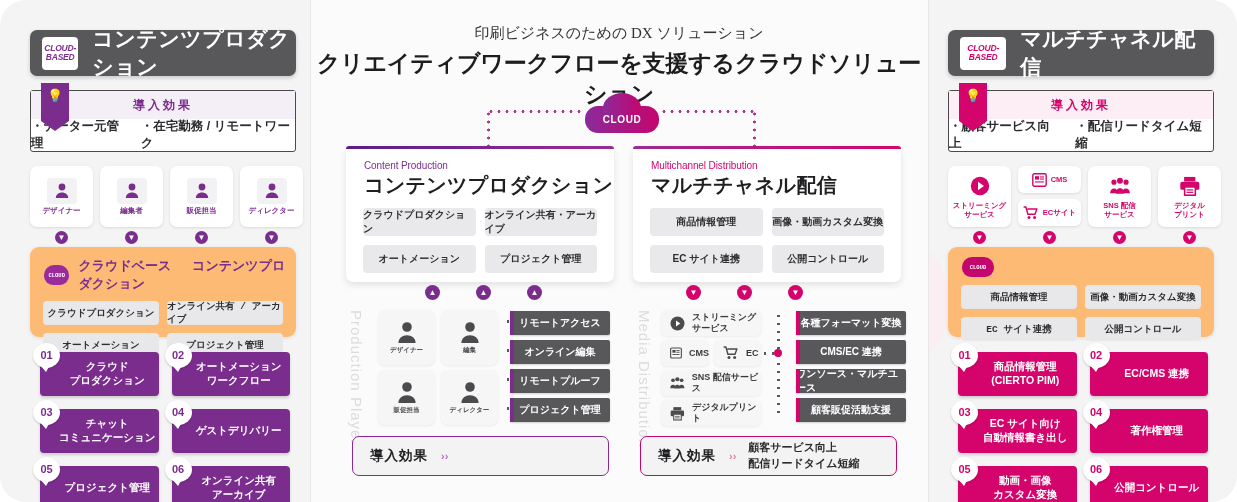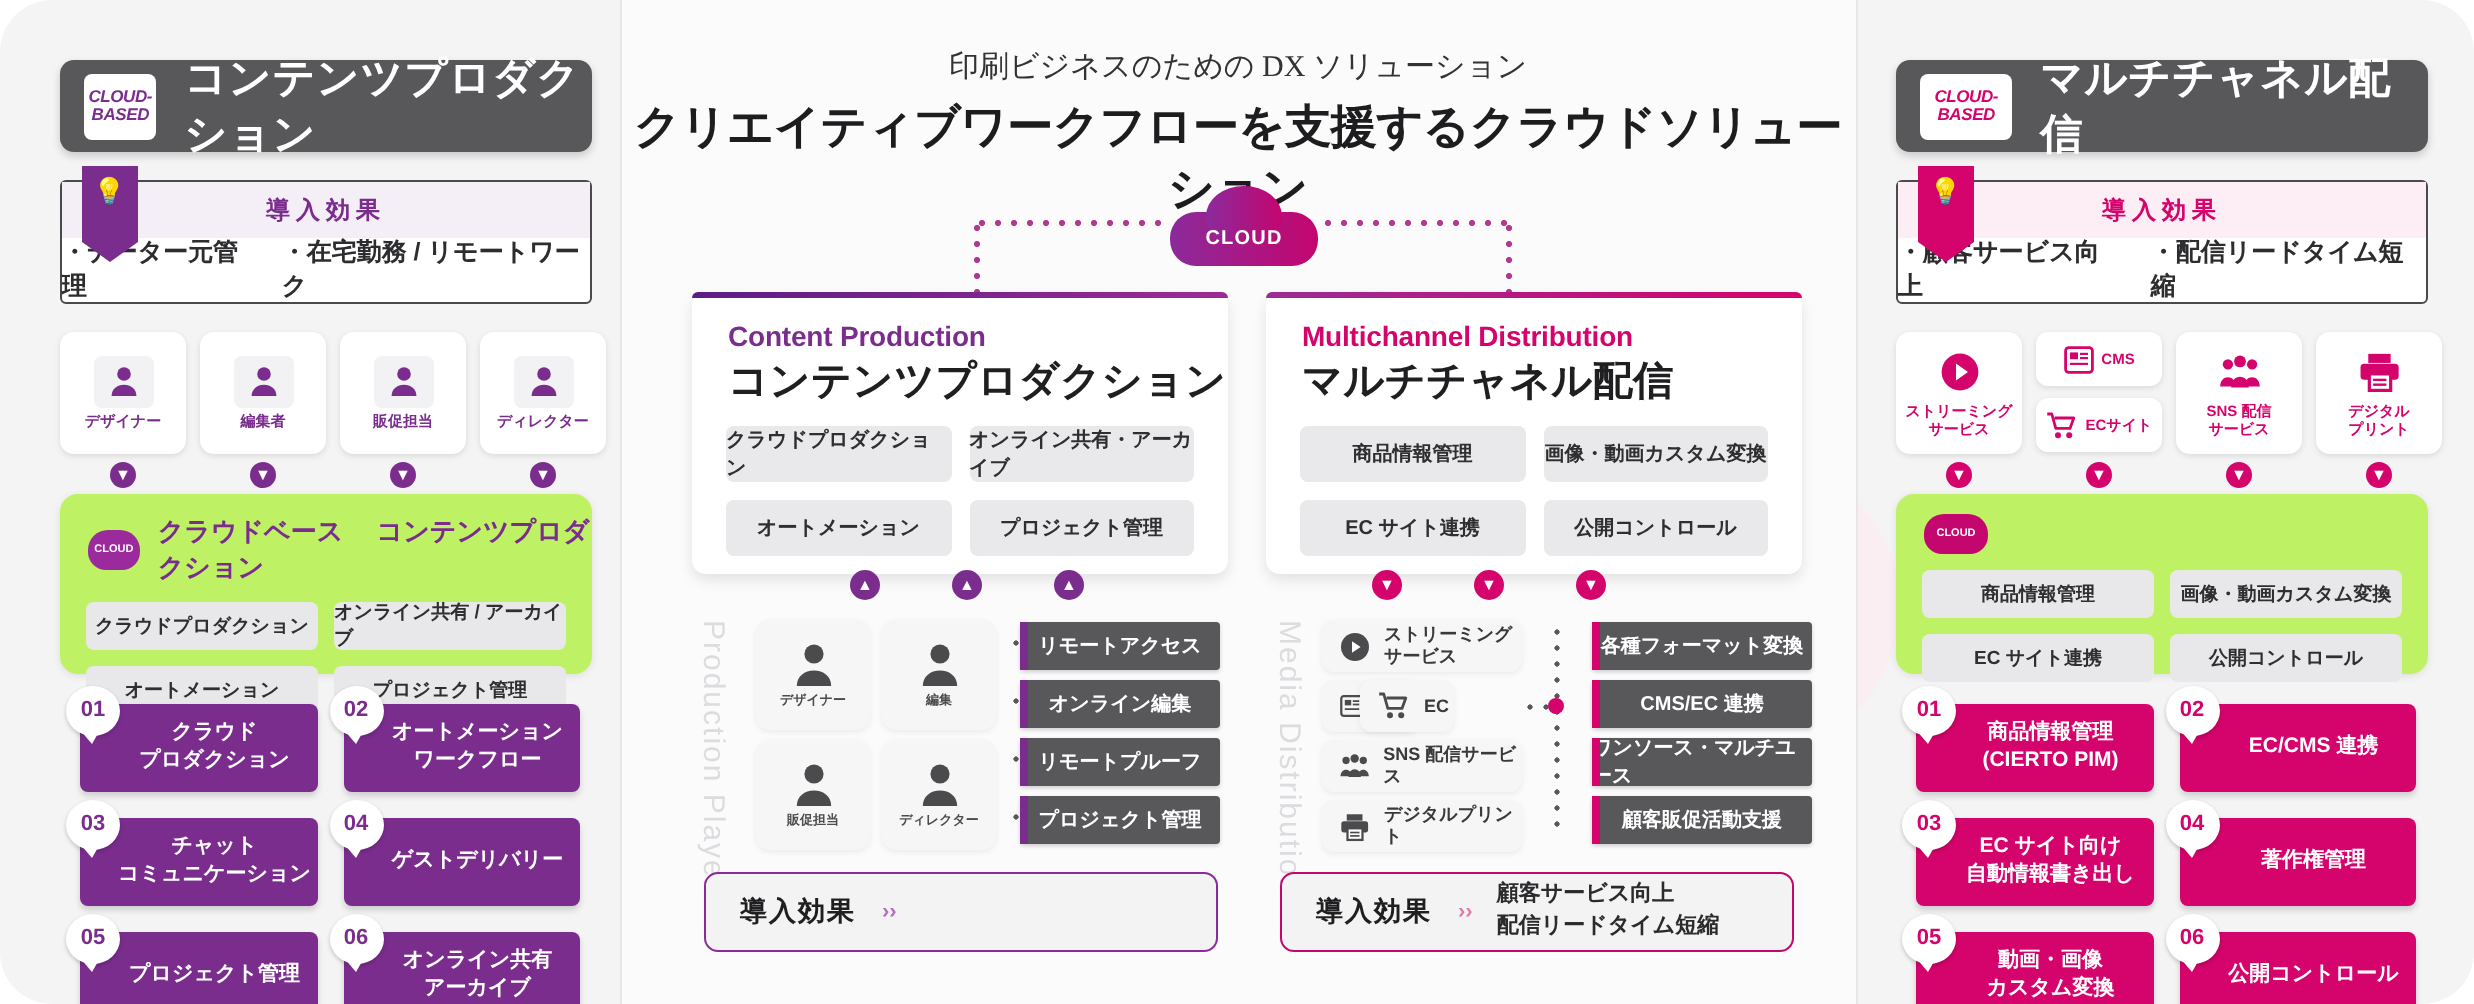--- a/index.html
+++ b/index.html
@@ -54,21 +54,21 @@
   .tile2{width:63px;display:flex;flex-direction:column;gap:6px;}
   .tileS{height:27px;background:#fff;border-radius:6px;box-shadow:0 1px 3px rgba(0,0,0,.11);
     display:flex;align-items:center;justify-content:center;gap:4px;}
   .tileS .lbl{font-size:7.5px;font-weight:bold;}
 
   .chev{width:13px;height:13px;border-radius:50%;display:flex;align-items:center;justify-content:center;
         color:#fff;font-size:8px;line-height:1;}
   .chevrow{position:absolute;display:flex;}
 
   
-  .cbpanel{position:absolute;background:#bef264;border-radius:9px;box-shadow:0 1px 4px rgba(0,0,0,.09);}
+  .cbpanel{position:absolute;background:#fdba74;border-radius:9px;box-shadow:0 1px 4px rgba(0,0,0,.09);font-family:Liberation Mono, monospace;}
   .cbtitle{display:flex;align-items:center;gap:9px;padding:10px 0 8px 14px;}
   .cbmini{width:32px;height:20px;border-radius:10px 10px 9px 9px;display:flex;align-items:center;justify-content:center;
           color:#fff;font-size:5.5px;font-weight:bold;position:relative;}
   .cbmini:before{content:"";position:absolute;left:8px;top:-5px;width:15px;height:13px;border-radius:50%;}
   .cbtxt{font-size:13px;font-weight:bold;}
   .cbtxt em{font-style:normal;margin-left:13px;}
   .chiprow{display:flex;gap:8px;padding:0 13px 8px;}
   .chip{flex:1;height:24px;background:#e8e8ea;border-radius:4px;display:flex;align-items:center;justify-content:center;
         font-size:9.5px;font-weight:bold;color:#2f2f31;}
 
@@ -96,21 +96,21 @@
           color:#fff;font-size:10px;font-weight:bold;letter-spacing:.6px;z-index:3;}
 
   .dotline{position:absolute;height:3px;background-image:radial-gradient(circle,#b3378f 1.4px,transparent 1.6px);
           background-size:8px 3px;background-repeat:repeat-x;}
   .dotvert{position:absolute;width:3px;background-image:radial-gradient(circle,#b3378f 1.4px,transparent 1.6px);
           background-size:3px 8px;background-repeat:repeat-y;}
 
   
   .maincard{position:absolute;width:268px;background:#fff;border-radius:7px;box-shadow:0 3px 7px rgba(0,0,0,.10);}
   .maincard .topline{height:3px;border-radius:7px 7px 0 0;}
-  .mcEn{font-size:14px;font-weight:bold;padding:11px 0 1px 18px;letter-spacing:-.1px;}
+  .mcEn{font-size:10px;font-weight:normal;padding:11px 0 1px 18px;letter-spacing:-.1px;}
   .mcJp{font-size:20px;font-weight:bold;color:#1f1f21;padding:0 0 9px 18px;letter-spacing:.3px;}
   .mcChips{display:flex;gap:9px;padding:0 17px 9px;}
   .mcChip{flex:1;height:28px;background:#e9e9eb;border-radius:4px;display:flex;align-items:center;justify-content:center;
         font-size:10px;font-weight:bold;color:#2f2f31;}
 
   .vlabel{position:absolute;writing-mode:vertical-rl;font-size:15px;color:#dcdcdf;letter-spacing:1px;font-weight:normal;}
 
   .pcard{position:absolute;width:57px;height:55px;background:#f6f6f7;border-radius:7px;
         display:flex;flex-direction:column;align-items:center;justify-content:center;gap:2px;
         box-shadow:0 1px 3px rgba(0,0,0,.07);}
@@ -382,21 +382,21 @@
   <div class="svcbar" style="left:661px;top:340px;width:48px;height:26px;">
     <svg width="15" height="14" viewBox="0 0 15 14">
         <rect x="0.8" y="0.8" width="13.4" height="12.4" rx="1.6" fill="none" stroke="#4b4b4d" stroke-width="1.4"></rect>
         <rect x="3" y="3.2" width="4" height="3.4" fill="#4b4b4d"></rect>
         <rect x="8" y="3.4" width="4" height="1.1" fill="#4b4b4d"></rect>
         <rect x="8" y="5.5" width="4" height="1.1" fill="#4b4b4d"></rect>
         <rect x="3" y="8.4" width="9" height="1.1" fill="#4b4b4d"></rect>
       </svg>
     <div class="lbl">CMS</div>
   </div>
-  <div class="svcbar" style="left:680px;top:340px;width:47px;height:26px;text-align:center;">
+  <div class="svcbar" style="left:714px;top:340px;width:47px;height:26px;text-align:center;">
     <svg width="16" height="14" viewBox="0 0 16 14">
         <path d="M0.6 1h2.3l2 7.2h7.1l1.9-5.2H4.3" fill="none" stroke="#4b4b4d" stroke-width="1.4" stroke-linejoin="round"></path>
         <circle cx="6" cy="11.6" r="1.5" fill="#4b4b4d"></circle>
         <circle cx="11.6" cy="11.6" r="1.5" fill="#4b4b4d"></circle>
       </svg>
     <div class="lbl">EC</div>
   </div>
   <div class="svcbar" style="left:661px;top:370px;width:100px;height:26px;justify-content:center;">
     <svg width="16" height="14" viewBox="0 0 16 14">
         <circle cx="3.3" cy="4" r="2" fill="#4b4b4d"></circle>

